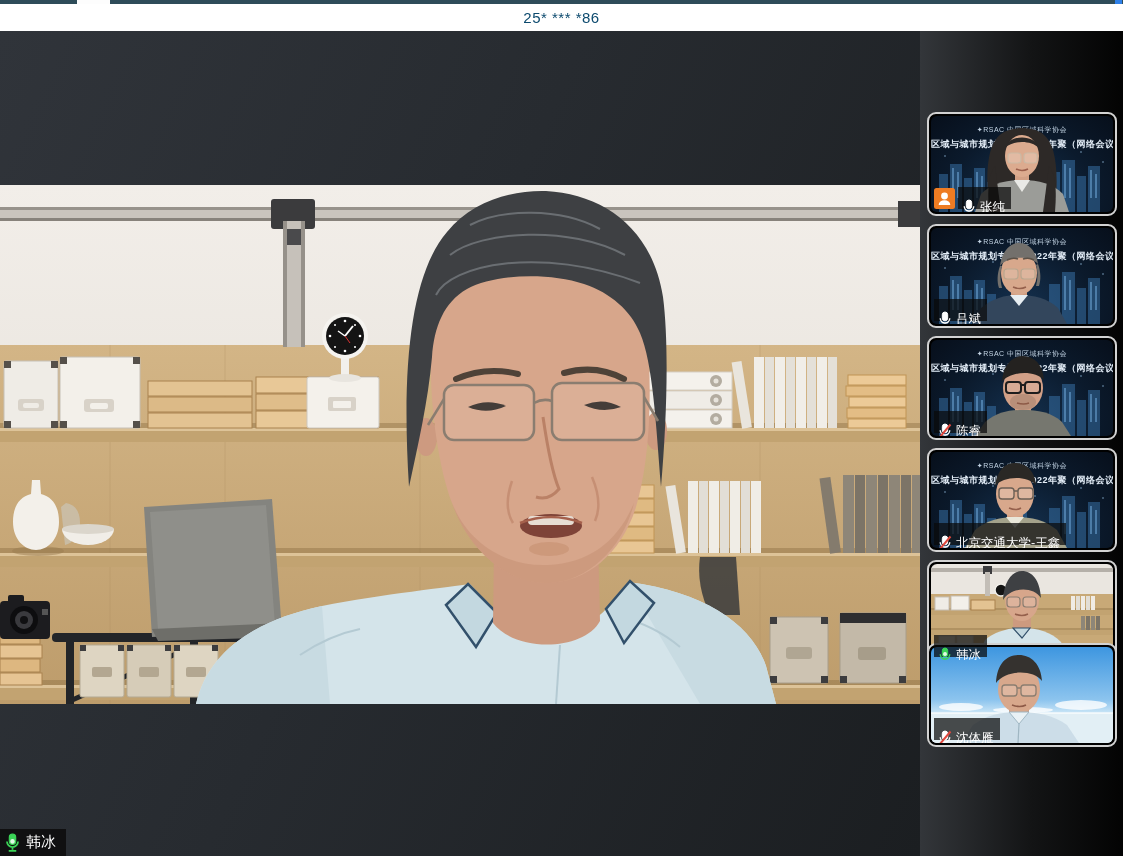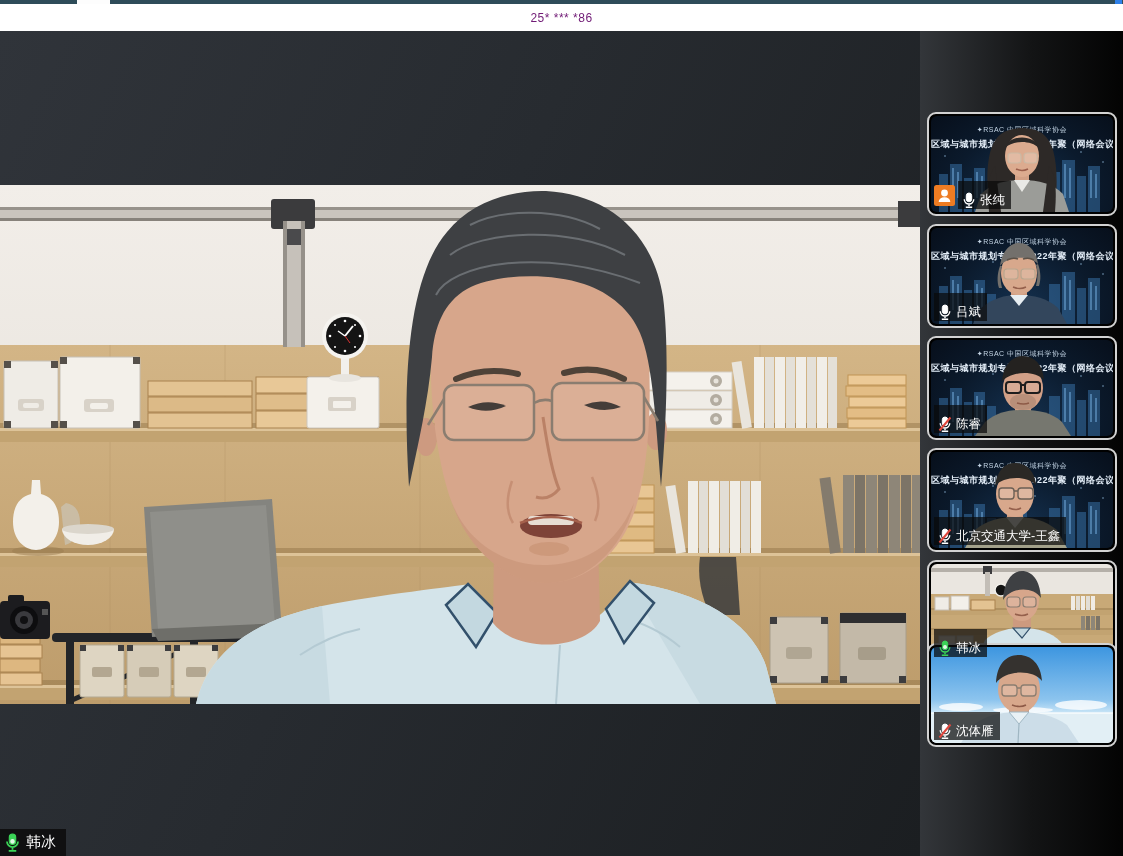--- a/index.html
+++ b/index.html
@@ -4,21 +4,21 @@
 <style>
   * { box-sizing: border-box; margin: 0; padding: 0; }
   html,body { width:1123px; height:856px; background:#000; font-family:"Liberation Sans", sans-serif; overflow:hidden; }
   .window { position:relative; width:1123px; height:856px; }
 
   
   .top-strip { position:relative; height:4px; background:#2e4c59; }
   .top-strip .notch { position:absolute; left:77px; top:0; width:33px; height:4px; background:#fdfdfd; }
   .top-strip .blue-frag { position:absolute; right:1px; top:0; width:7px; height:4px; background:#2f80e8; }
   .title-bar { height:27px; background:#ffffff; display:flex; align-items:center; justify-content:center; }
-  .title-bar .mid { font-size:12px; color:#701a75; letter-spacing:0.5px; }
+  .title-bar .mid { font-size:15px; color:#0c4a6e; letter-spacing:0.5px; }
 
   .content { display:flex; height:825px; }
 
   
   .stage { position:relative; width:920px; height:825px;
            background:linear-gradient(115deg,#30343a 0%,#272b30 45%,#1b1e21 100%); }
   .video-frame { position:absolute; left:0; top:154px; width:920px; height:519px; overflow:hidden; background:#ece8e2; }
   .video-frame svg { display:block; }
   .stage-label { position:absolute; left:0; bottom:0; height:27px; display:flex; align-items:center; gap:5px;
                  padding:0 10px 0 4px; background:rgba(12,12,12,0.88); z-index:5; }
@@ -30,21 +30,21 @@
   .thumb { position:absolute; left:7px; width:190px; height:104px; border:2px solid #d2d2d2; border-radius:9px;
            background:#000; padding:2px; }
   .tvid { position:relative; width:182px; height:96px; border-radius:6px; overflow:hidden; background:#000; }
   .tvid > svg { position:absolute; left:0; top:0; }
   .slide-bg { background:radial-gradient(ellipse at 50% 80%, #14304e 0%, #0b1a2c 55%, #070f1b 100%); }
   .slide-text { position:absolute; left:0; top:0; width:182px; text-align:center; z-index:1; }
   .slide-text .org { margin-top:9px; font-size:7px; color:#c3d4e4; letter-spacing:0.5px; }
   .slide-text .ttl { margin-top:3px; font-size:9px; font-weight:bold; color:#e4eef8; letter-spacing:0.5px; white-space:nowrap; }
   .person-layer { z-index:2; }
   .badge-row { position:absolute; left:3px; bottom:3px; display:flex; align-items:center; gap:3px; z-index:4; }
-  .name-label { display:flex; align-items:flex-end; gap:4px; height:28px; padding:12px 6px 0 4px;
+  .name-label { display:flex; align-items:flex-start; gap:4px; height:22px; padding:12px 6px 0 4px;
                 background:rgba(10,10,10,0.72); color:#fff; font-size:12.5px; white-space:nowrap; }
   .pres-badge { width:21px; height:21px; flex:0 0 auto; }
   .micw { flex:0 0 auto; }
 </style>
 </head>
 <body>
 
 <svg width="0" height="0" style="position:absolute">
   <defs>
     <g id="mic-shape">

